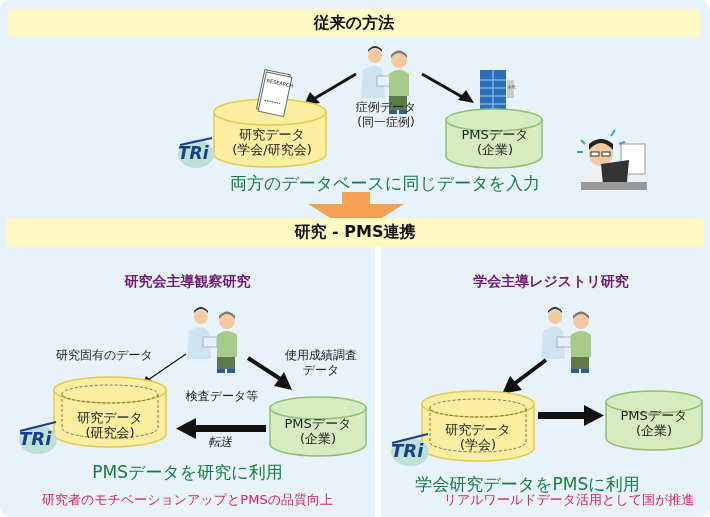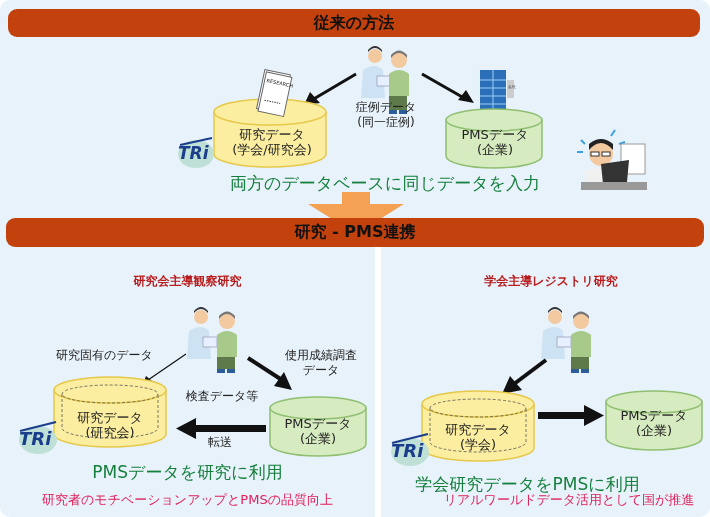--- a/index.html
+++ b/index.html
@@ -4,28 +4,28 @@
 <style>
   * { box-sizing: border-box; margin: 0; padding: 0; }
   html, body { width: 710px; height: 517px; background: #ffffff; overflow: hidden; }
   body { font-family: "DejaVu Sans", "Liberation Sans", sans-serif; color: #222; position: relative; }
 
   .panel { position: absolute; background: #e8f2fb; border-radius: 10px; }
   #panel-top { left: 0; top: 0; width: 710px; height: 232px; border-radius: 10px 10px 0 0; }
   #panel-left { left: 0; top: 232px; width: 375px; height: 285px; border-radius: 0 0 0 10px; }
   #panel-right { left: 381px; top: 232px; width: 329px; height: 285px; border-radius: 0 0 10px 0; }
 
-  .bar { position: absolute; background: #c2410c; border-radius: 9px; display: flex; align-items: center; justify-content: center; font-weight: bold; font-size: 16px; color: #111; }
+  .bar { position: absolute; background: #fef9c3; border-radius: 4px; display: flex; align-items: center; justify-content: center; font-weight: bold; font-size: 16px; color: #111; }
   #bar-top { left: 8px; top: 9px; width: 692px; height: 28px; }
   #bar-mid { left: 6px; top: 218px; width: 698px; height: 29px; }
 
   .abs { position: absolute; }
   .center-text { text-align: center; white-space: nowrap; }
   .label { font-size: 12px; line-height: 15px; color: #222; }
-  .subhead { font-weight: bold; font-size: 12px; color: #b91c1c; }
+  .subhead { font-weight: bold; font-size: 14px; color: #701a75; }
   .big { font-size: 17px; color: #15803d; }
   .red { font-size: 13px; color: #e0205a; }
 
   svg { position: absolute; overflow: visible; }
 </style>
 </head>
 <body>
 
 <div id="panel-top" class="panel"></div>
 <div id="panel-left" class="panel"></div>
@@ -183,21 +183,21 @@
   <div>(研究会)</div>
 </div>
 
 <div class="abs center-text label" style="left:172px; top:389px; width:100px;">
   <div>検査データ等</div>
 </div>
 <svg style="left:176px; top:418px;" width="90" height="22">
   <rect x="18" y="7" width="72" height="7" fill="#111"></rect>
   <polygon points="0,10.5 20,0 20,21" fill="#111"></polygon>
 </svg>
-<div class="abs label" style="left:208px; top:435px;">転送</div>
+<div class="abs label" style="left:208px; top:435px;font-style:italic;">転送</div>
 
 <svg style="left:268px; top:396px;" width="100" height="62">
   <path d="M2 12 L2 48 A48 12 0 0 0 98 48 L98 12" fill="#d6ebc0" stroke="#8fbf70" stroke-width="1.5"></path>
   <ellipse cx="50" cy="12" rx="48" ry="11" fill="#d6ebc0" stroke="#8fbf70" stroke-width="1.5"></ellipse>
 </svg>
 <div class="abs center-text label" style="left:273px; top:416px; width:90px; font-size:13px;">
   <div>PMSデータ</div>
   <div>(企業)</div>
 </div>
 

